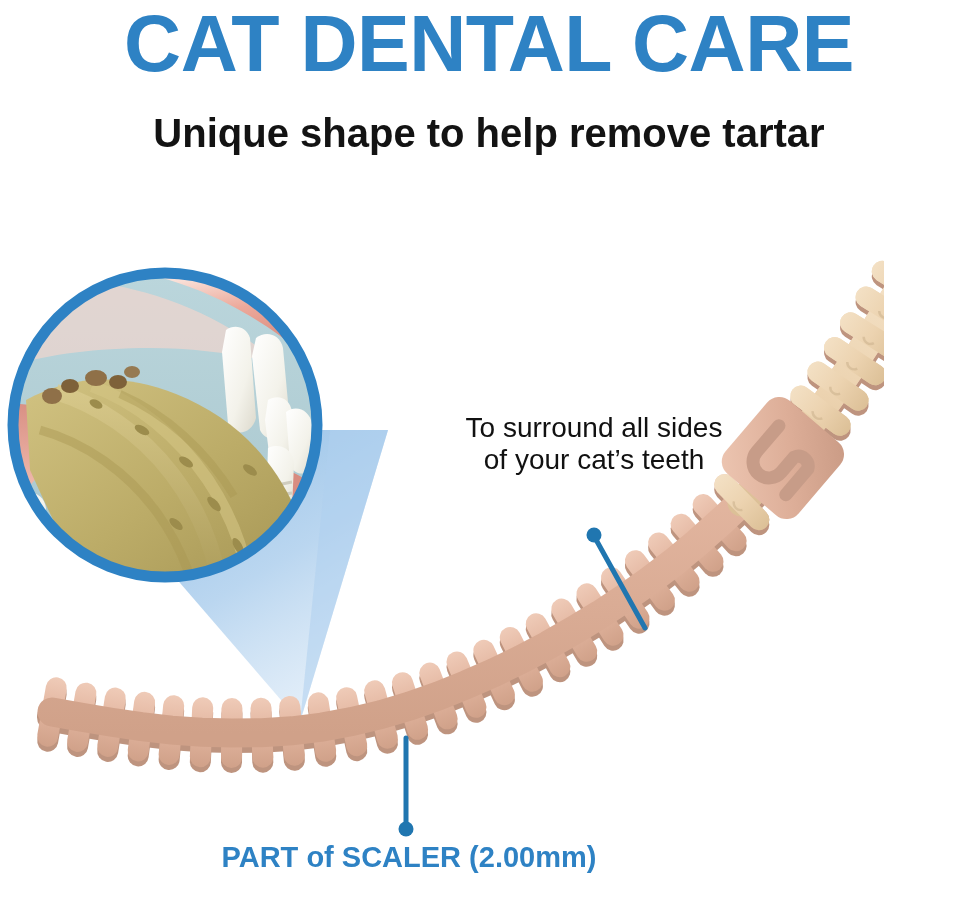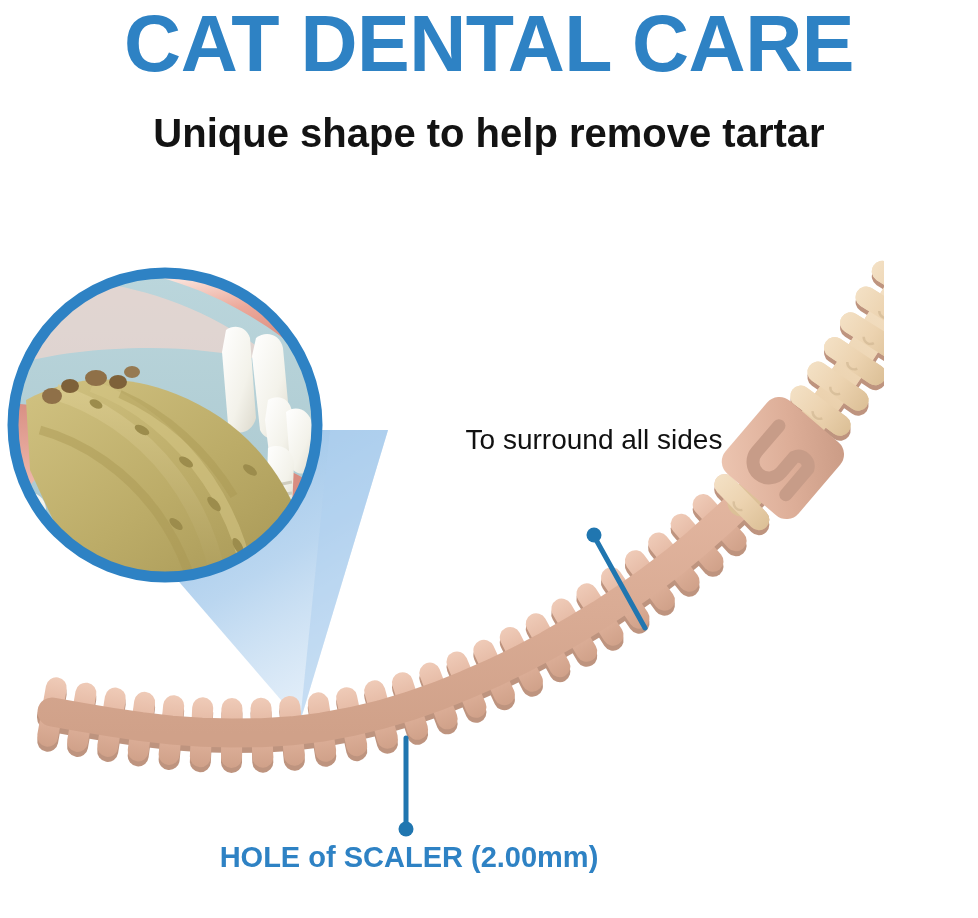--- a/index.html
+++ b/index.html
@@ -61,21 +61,21 @@
     line-height: 34px;
     color: #2E82C4;
     margin: 0;
   }
   .callout-body {
     font-family: "Liberation Sans", sans-serif;
     font-weight: normal;
     font-size: 28px;
     line-height: 32px;
     color: #111111;
-    margin: 12px;
+    margin: 0;
     padding-top: 3px;
   }
   #callout-width {
     left: 389px;
     top: 409px;
     width: 410px;
   }
   #callout-scaler {
     left: 89px;
     top: 840px;
@@ -592,19 +592,20 @@
     </g>
   </svg>
 
   <div class="header-block">
     <h1 class="main-title">CAT DENTAL CARE</h1>
     <h2 class="sub-title">Unique shape to help remove tartar</h2>
   </div>
 
   <div class="callout" id="callout-width">
     <p class="callout-body">To surround all sides</p>
+    <p class="callout-body" style="padding-top:0">of your cat’s teeth</p>
   </div>
 
   <div class="callout" id="callout-scaler">
-    <p class="callout-head">HOLE of SCALER (2.00mm)</p>
+    <p class="callout-head">PART of SCALER (2.00mm)</p>
   </div>
 
 </div>
 
 </body></html>

